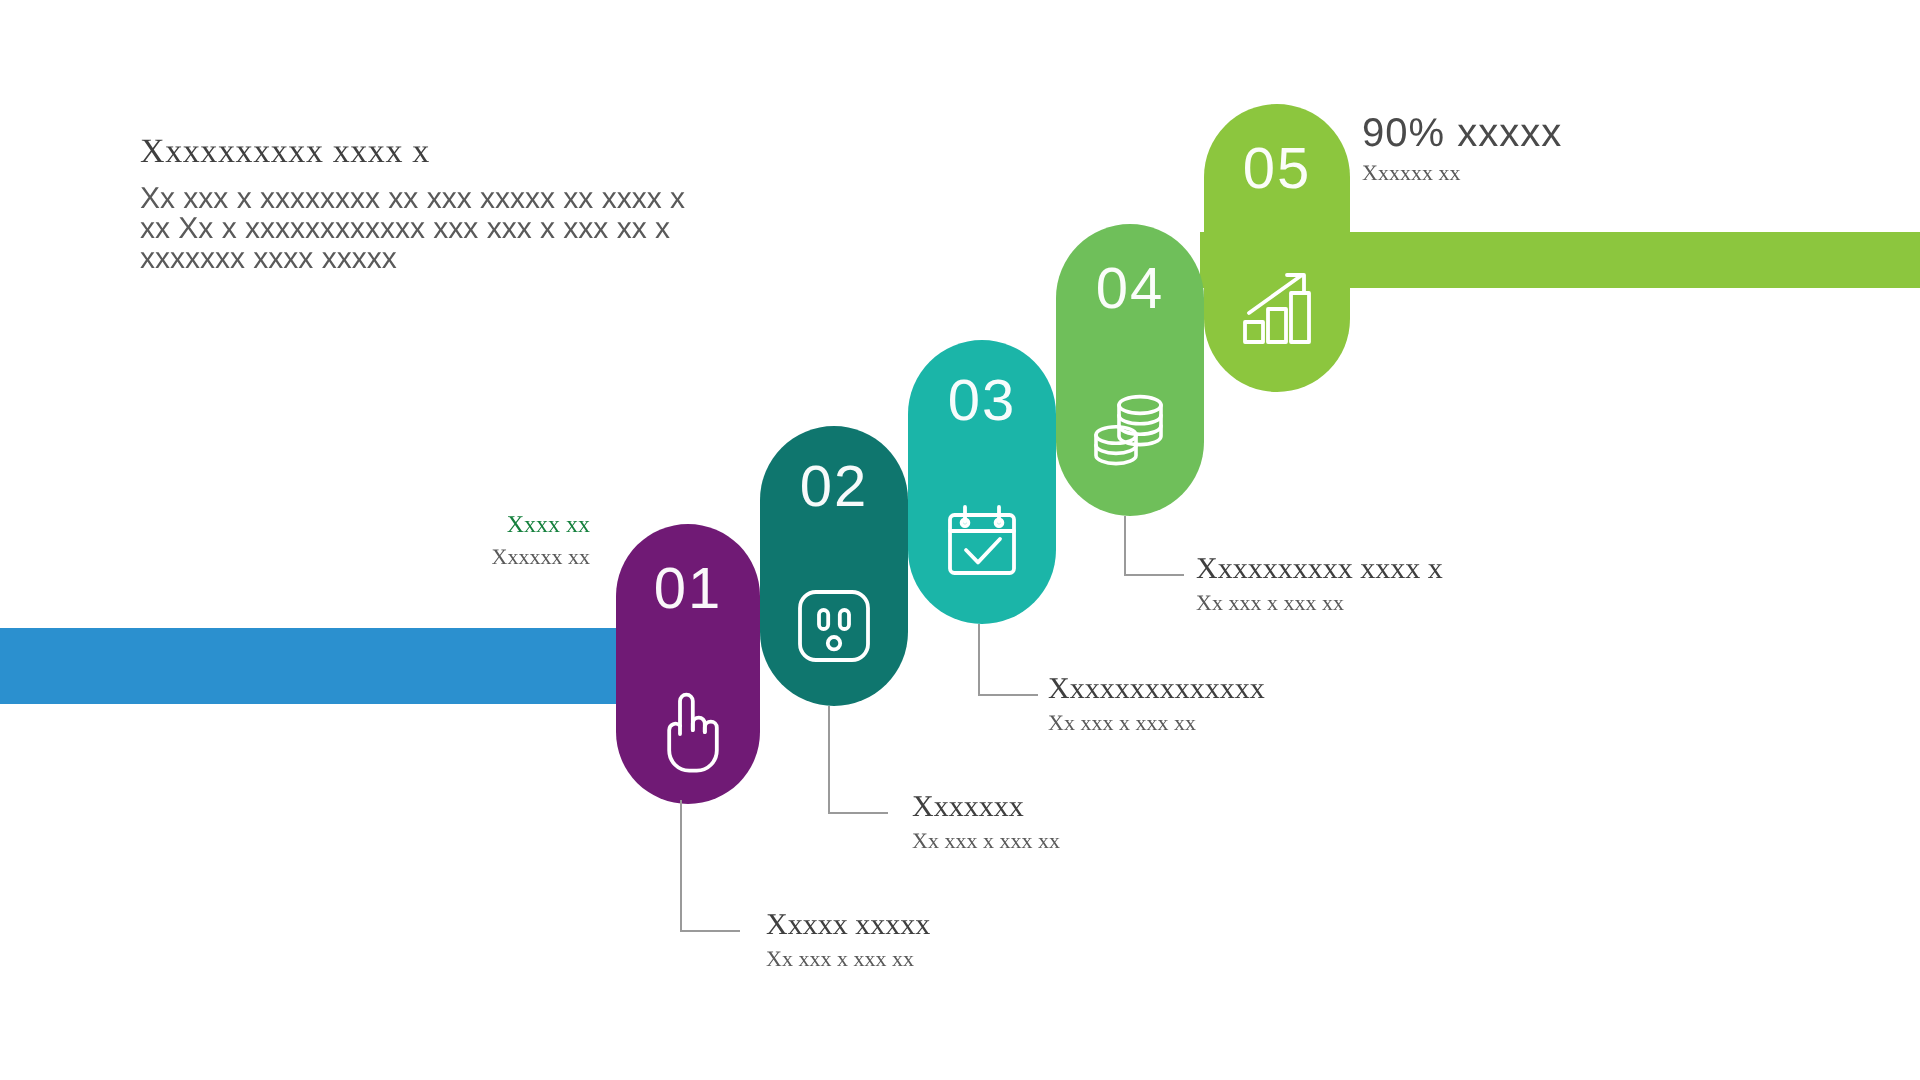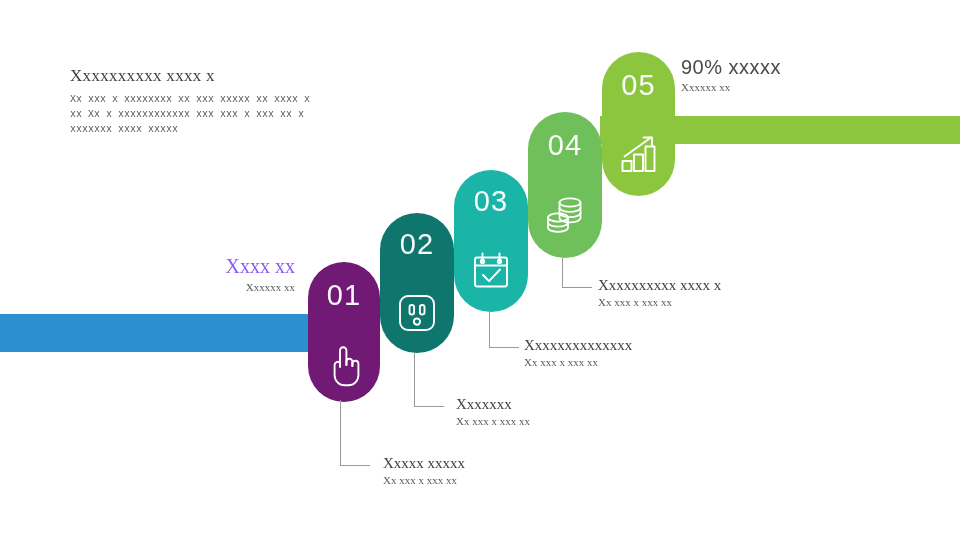--- a/index.html
+++ b/index.html
@@ -17,28 +17,28 @@
   .bar-blue{left:0;top:314px;width:360px;height:38px;background:#2b90cf;}
   .bar-green{left:600px;top:116px;width:360px;height:28px;background:#8cc63e;}
 
   
   .head-block{position:absolute;left:70px;top:66px;width:310px;}
   .head-title{
     font-size:17px;color:#3f3f3f;letter-spacing:.3px;
     font-family:"Liberation Serif", serif;white-space:nowrap;
   }
   .head-body{
-    margin-top:6px;font-size:10px;line-height:15px;color:#5a5a5a;
-    font-family:Liberation Mono, monospace;
+    margin-top:6px;font-size:15px;line-height:15px;color:#5a5a5a;
+    font-family:Liberation Sans, sans-serif;
   }
   .head-body div{white-space:nowrap;}
 
   
   .side-label{position:absolute;left:100px;top:255px;width:195px;text-align:right;}
-  .side-label .t1{font-size:20px;color:#8b5cf6;font-family:"Liberation Serif", serif;}
+  .side-label .t1{font-size:12px;color:#15803d;font-family:"Liberation Serif", serif;}
   .side-label .t2{font-size:11px;color:#5a5a5a;margin-top:3px;font-family:"Liberation Serif", serif;}
 
   
   .pct-block{position:absolute;left:681px;top:56px;width:270px;}
   .pct-big{font-size:20px;color:#4a4a4a;letter-spacing:.5px;white-space:nowrap;}
   .pct-sub{font-size:11px;color:#5a5a5a;margin-top:2px;font-family:"Liberation Serif", serif;}
 
   
   .pill{
     position:absolute;border-radius:40px;

